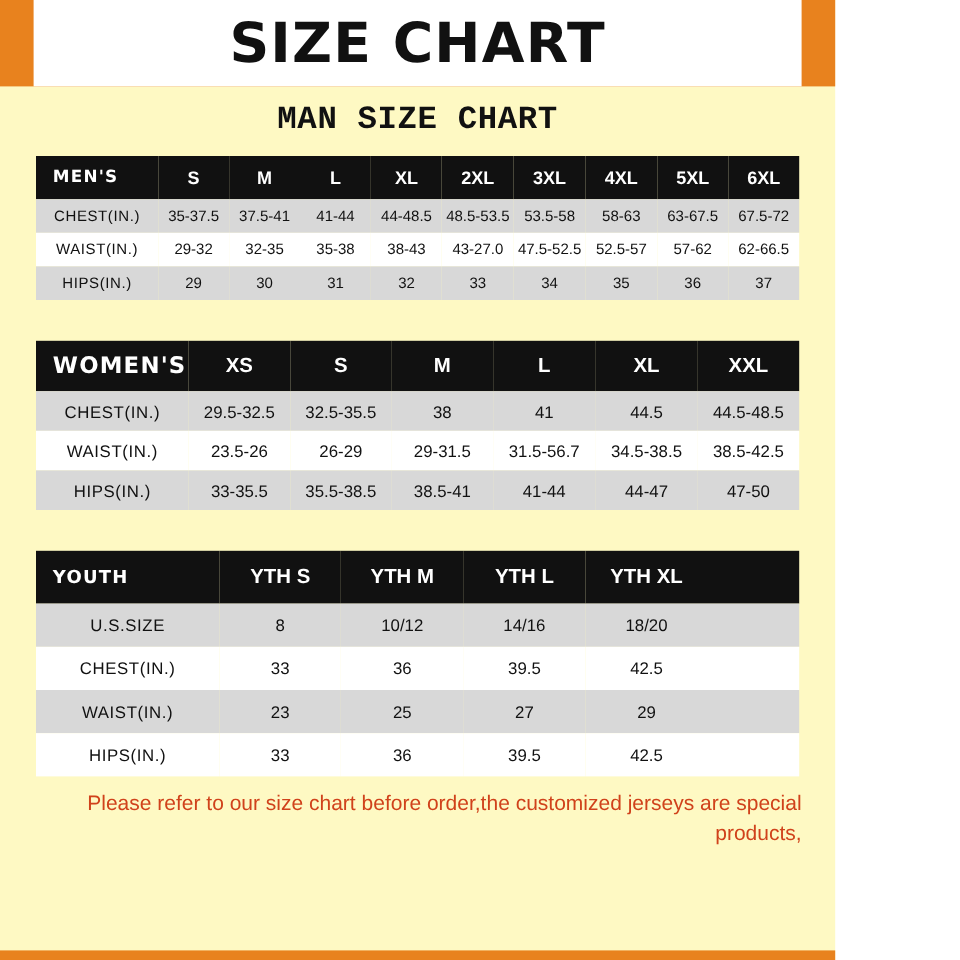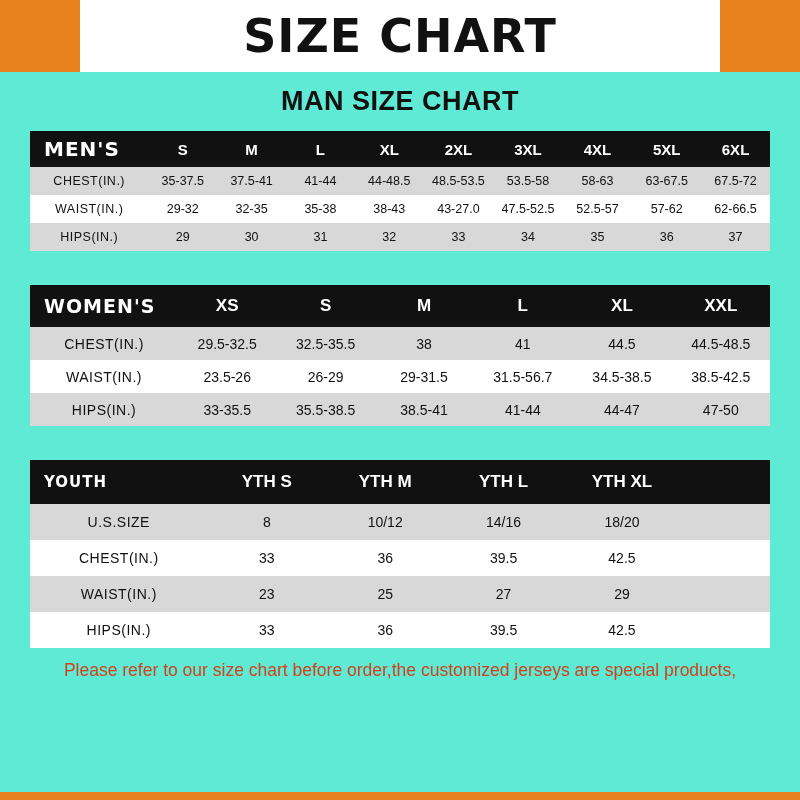--- a/index.html
+++ b/index.html
@@ -8,23 +8,23 @@
   }
   body {
     width: 800px;
     height: 800px;
     background: #ffffff;
     font-family: "Liberation Sans", sans-serif;
     overflow: hidden;
   }
   .page {
     position: relative;
-    width: 800px;
+    width: 696px;
     height: 800px;
-    background: #5eead4;
+    background: #fef9c3;
     box-sizing: border-box;
   }
   
   .banner {
     position: relative;
     height: 72px;
     background: #e8821e;
     display: flex;
     align-items: center;
     justify-content: center;
@@ -41,21 +41,21 @@
     font-family: "DejaVu Sans", sans-serif;
     font-weight: bold;
     font-size: 46px;
     letter-spacing: 1px;
     color: #111111;
     line-height: 1;
   }
   
   .section-title {
     text-align: center;
-    font-family: Liberation Sans, sans-serif;
+    font-family: Liberation Mono, monospace;
     font-weight: bold;
     font-size: 27px;
     color: #111111;
     letter-spacing: 0.5px;
   }
   .section {
     padding: 0 30px;
   }
   
   table.size-table {
@@ -85,39 +85,39 @@
   }
   tr.row-plain td {
     background: #ffffff;
   }
   td.rowhead {
     font-family: "Liberation Sans", sans-serif;
     letter-spacing: 0.5px;
   }
   
   #men-table thead th { height: 34px; font-size: 15px; }
-  #men-table thead th.corner { font-size: 20px; }
+  #men-table thead th.corner { font-size: 14px; }
   #men-table td { height: 26px; font-size: 12.5px; }
   
   #women-table thead th { height: 40px; font-size: 17px; margin-top: 36px; }
   #women-table thead th.corner { font-size: 19px; }
   #women-table td { height: 31px; font-size: 14px; }
   
   #youth-table thead th { height: 42px; font-size: 17px; }
   #youth-table thead th.corner { font-size: 15px; }
   #youth-table td { height: 34px; font-size: 14px; margin-top: 18px; }
 
   
   .footer-note {
     padding: 10px 28px 0 28px;
     color: #d0421b;
     font-family: "Liberation Sans", sans-serif;
     font-size: 17.5px;
     line-height: 1.45;
-    text-align: center;
+    text-align: right;
   }
   .spacer-sm { height: 14px; }
   .spacer-md { height: 20px; }
   .bottom-bar {
     position: absolute;
     left: 0;
     bottom: 0;
     width: 100%;
     height: 8px;
     background: #e8821e;

